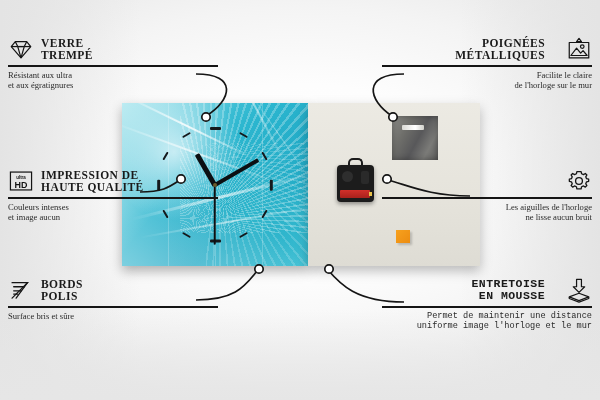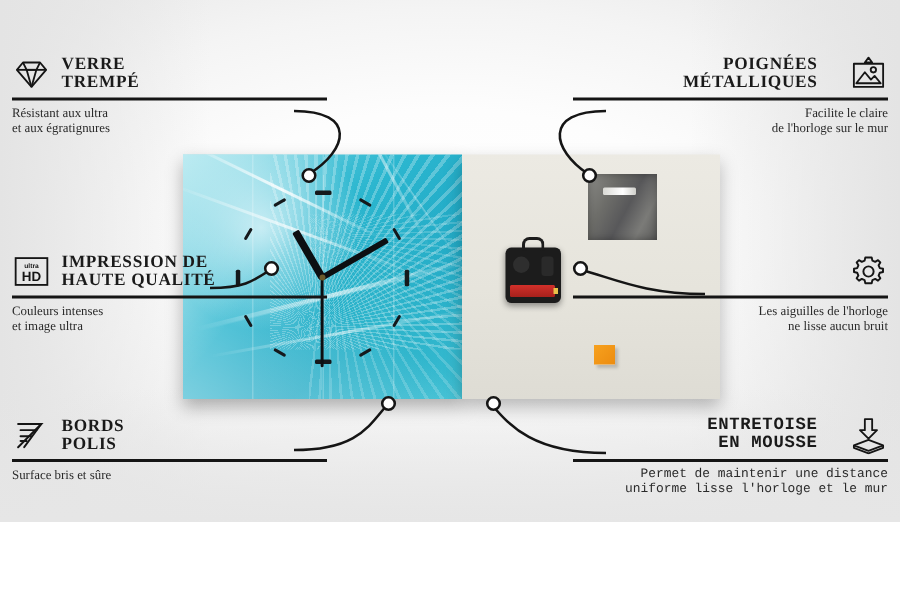--- a/index.html
+++ b/index.html
@@ -3,21 +3,21 @@
 <meta charset="utf-8">
 <style>
   * { margin:0; padding:0; box-sizing:border-box; }
   html,body { width:600px; height:400px; overflow:hidden; }
   body {
     font-family:"Liberation Serif", serif;
     background:#ffffff;
     position:relative;
   }
   #stage {
-    position:absolute; inset:0; width:600px; height:348px;
+    position:absolute; inset:0; width:600px; height:400px;
     background:
       radial-gradient(ellipse 70% 60% at 50% 45%, #ffffff 0%, #fdfdfd 40%, #f4f4f4 72%, #e9e9e9 100%);
     overflow:hidden;
   }
   .vig-l { position:absolute; left:0; top:0; width:140px; height:400px;
     background:linear-gradient(90deg,#e4e4e4 0%, rgba(240,240,240,0) 100%); }
   .vig-r { position:absolute; right:0; top:0; width:140px; height:400px;
     background:linear-gradient(270deg,#e4e4e4 0%, rgba(240,240,240,0) 100%); }
   .vig-b { position:absolute; left:0; bottom:0; width:600px; height:90px;
     background:linear-gradient(0deg,#e6e6e6 0%, rgba(240,240,240,0) 100%); }
@@ -236,21 +236,21 @@
       <svg class="co-icon" viewBox="0 0 32 32">
         <rect x="3" y="5" width="26" height="22" fill="none" stroke="#151515" stroke-width="1.5"></rect>
         <text x="16" y="13" font-family="Liberation Sans, sans-serif" font-size="5.5" font-weight="bold" text-anchor="middle" fill="#151515">ultra</text>
         <text x="16" y="24" font-family="Liberation Sans, sans-serif" font-size="11" font-weight="bold" text-anchor="middle" fill="#151515">HD</text>
       </svg>
       <div class="co-title">IMPRESSION DE
 HAUTE QUALITÉ</div>
     </div>
     <div class="co-rule"></div>
     <div class="co-sub">Couleurs intenses
-et image ultra</div>
+et image aucun</div>
   </div>
 
   <div class="callout left" id="c-bords">
     <div class="co-head">
       <svg class="co-icon" viewBox="0 0 32 32">
         <g stroke="#151515" stroke-width="1.6" fill="none" stroke-linecap="round">
           <path d="M5,7 L24,7 L5,26"></path>
           <path d="M7,12 L20,12"></path>
             <path d="M7,17 L16,17"></path>
             <path d="M7,21 L12,21"></path>
@@ -303,15 +303,15 @@
           <path d="M13,3 L19,3 L19,12 L23,12 L16,19 L9,12 L13,12 Z"></path>
           <path d="M16,20 L28,24.5 L16,29 L4,24.5 Z"></path>
           <path d="M4,24.5 L4,26.5 L16,31 L28,26.5 L28,24.5"></path>
         </g>
       </svg>
       <div class="co-title">ENTRETOISE
 EN MOUSSE</div>
     </div>
     <div class="co-rule"></div>
     <div class="co-sub">Permet de maintenir une distance
-uniforme lisse l'horloge et le mur</div>
+uniforme image l'horloge et le mur</div>
   </div>
 </div>
 
 </body></html>

